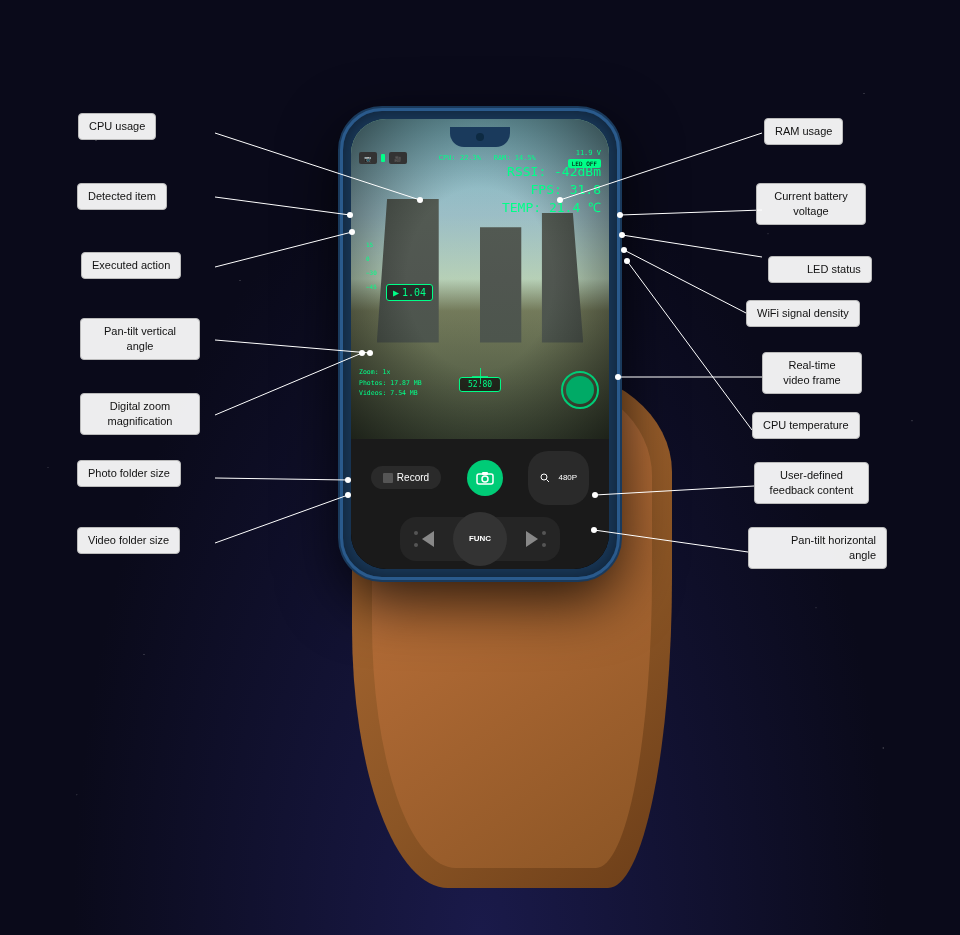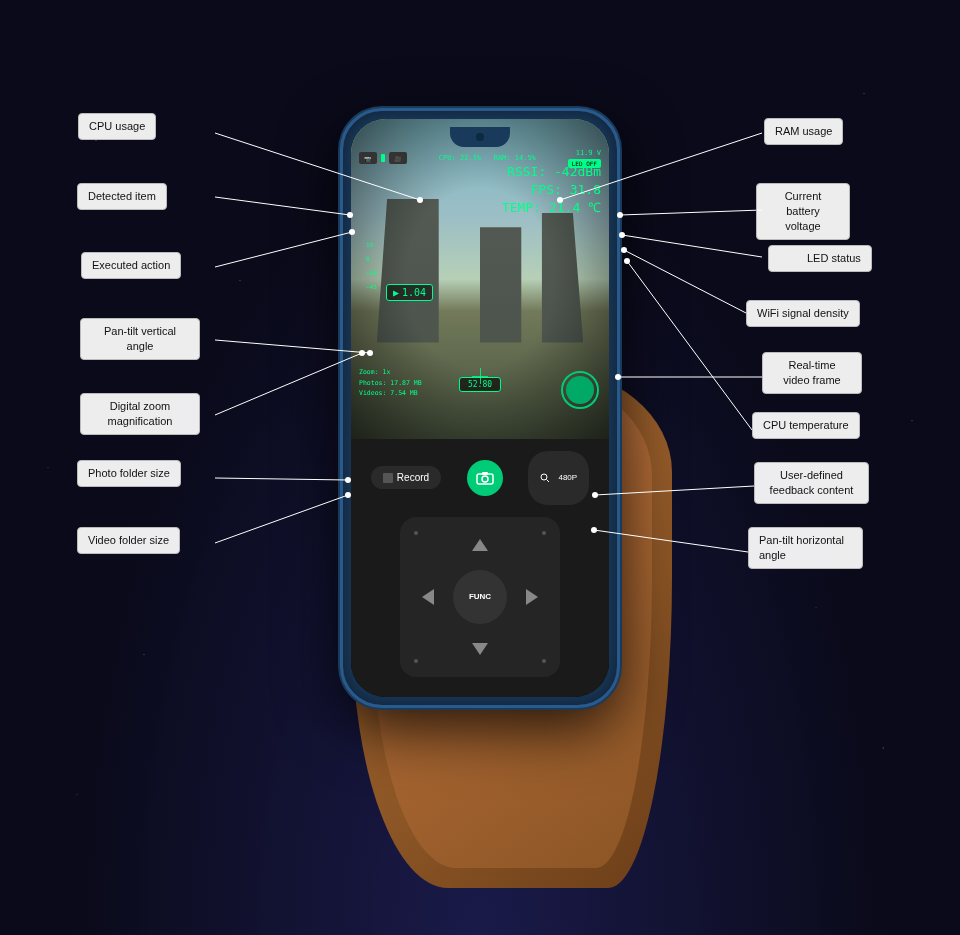--- a/index.html
+++ b/index.html
@@ -71,21 +71,21 @@
       border-radius: inherit;
     }
 
     
     .phone {
       position: absolute;
       top: 0;
       left: 50%;
       transform: translateX(-50%);
       width: 280px;
-      height: 600px;
+      height: 472px;
       background: #1a3a5c;
       border-radius: 42px;
       border: 3px solid #2a5a8c;
       box-shadow:
         0 0 0 2px #1a3a5c,
         0 20px 60px rgba(0,0,0,0.8),
         inset 0 0 20px rgba(0,0,0,0.5);
       z-index: 2;
       overflow: hidden;
     }
@@ -555,33 +555,33 @@
   <div class="annotation" style="top:318px; left:80px; white-space:normal; width:120px; text-align:center;">Pan-tilt vertical<br>angle</div>
 
   <div class="annotation" style="top:393px; left:80px; white-space:normal; width:120px; text-align:center;">Digital zoom<br>magnification</div>
 
   <div class="annotation" style="top:460px; left:77px;">Photo folder size</div>
 
   <div class="annotation" style="top:527px; left:77px;">Video folder size</div>
 
   <div class="annotation" style="top:118px; left:764px;">RAM usage</div>
 
-  <div class="annotation" style="top:183px; left:756px; white-space:normal; width:94px; text-align:center;">Current battery<br>voltage</div>
-
-  <div class="annotation" style="top:245px; left:768px;padding-left:38px;">LED status</div>
+  <div class="annotation" style="top:183px; left:756px; white-space:normal; width:110px; text-align:center;">Current battery<br>voltage</div>
+
+  <div class="annotation" style="top:256px; left:768px;padding-left:38px;">LED status</div>
 
   <div class="annotation" style="top:300px; left:746px;">WiFi signal density</div>
 
   <div class="annotation" style="top:352px; left:762px; white-space:normal; width:100px; text-align:center;">Real-time<br>video frame</div>
 
   <div class="annotation" style="top:412px; left:752px;">CPU temperature</div>
 
   <div class="annotation" style="top:462px; left:754px; white-space:normal; width:115px; text-align:center;">User-defined<br>feedback content</div>
 
-  <div class="annotation" style="top:527px; left:748px; white-space:normal; width:115px; text-align:left;">Pan-tilt horizontal<br>angle</div>
+  <div class="annotation" style="top:527px; left:748px; white-space:normal; width:139px; text-align:right;">Pan-tilt horizontal<br>angle</div>
 
   <div class="phone-wrapper">
 
     <div class="hand"></div>
 
     <div class="phone">
       <div class="phone-button-right"></div>
       <div class="phone-button-left"></div>
       <div class="phone-button-left2"></div>
 

